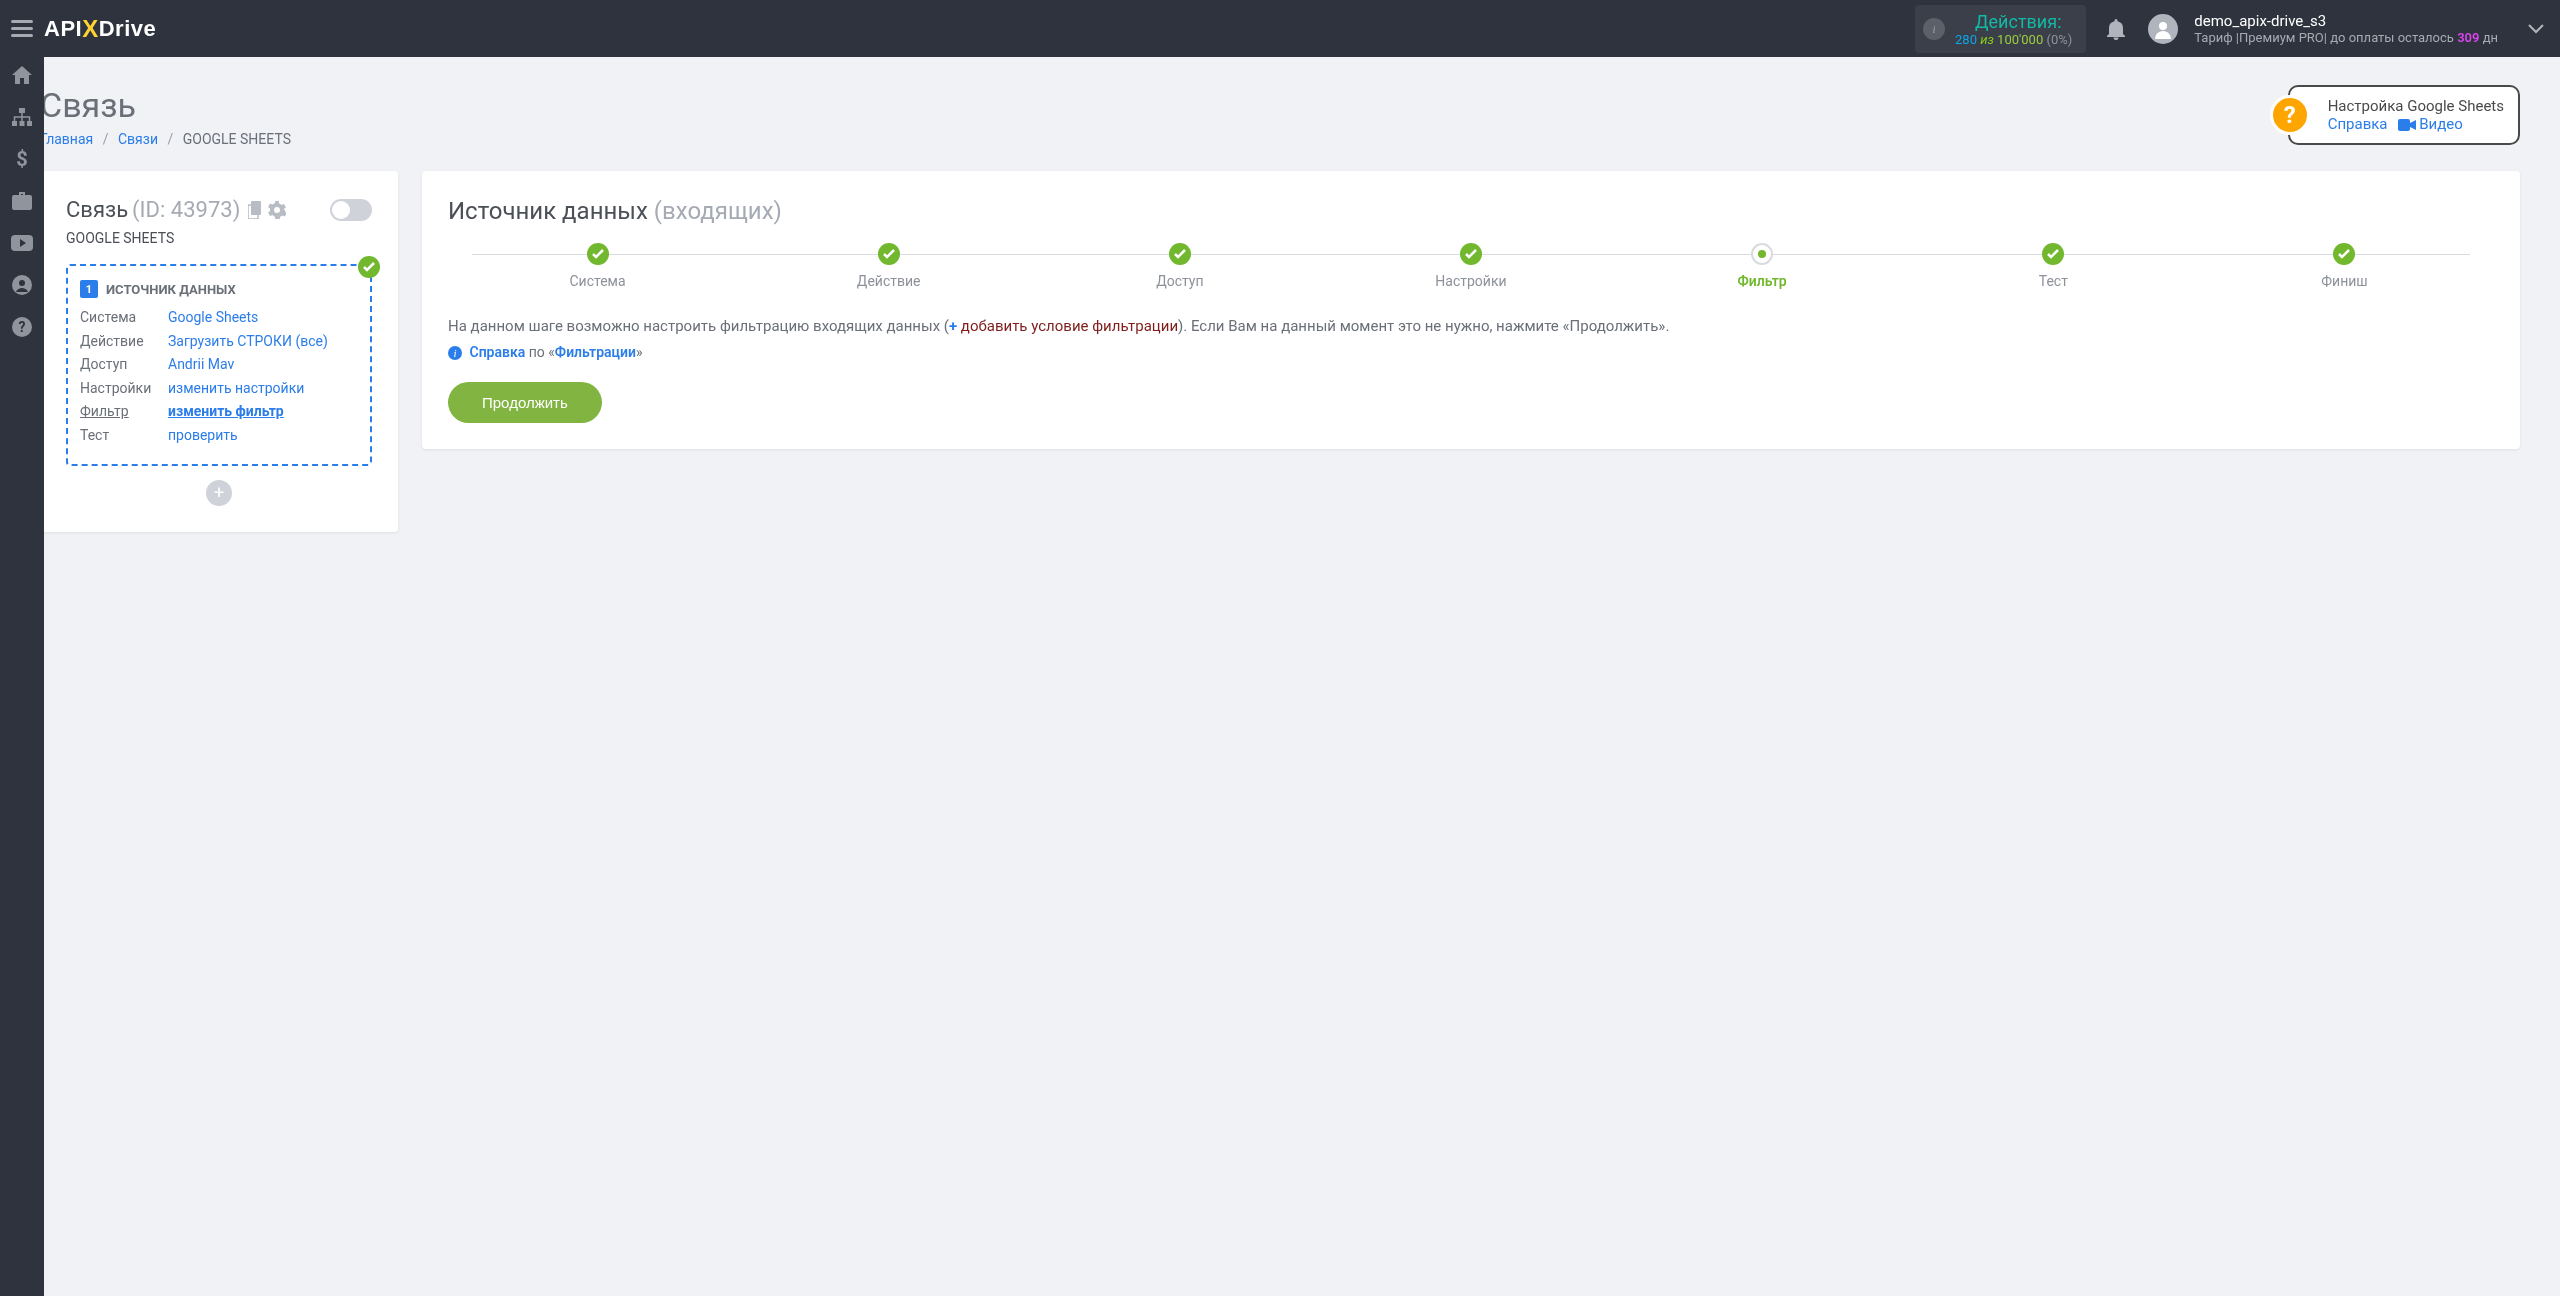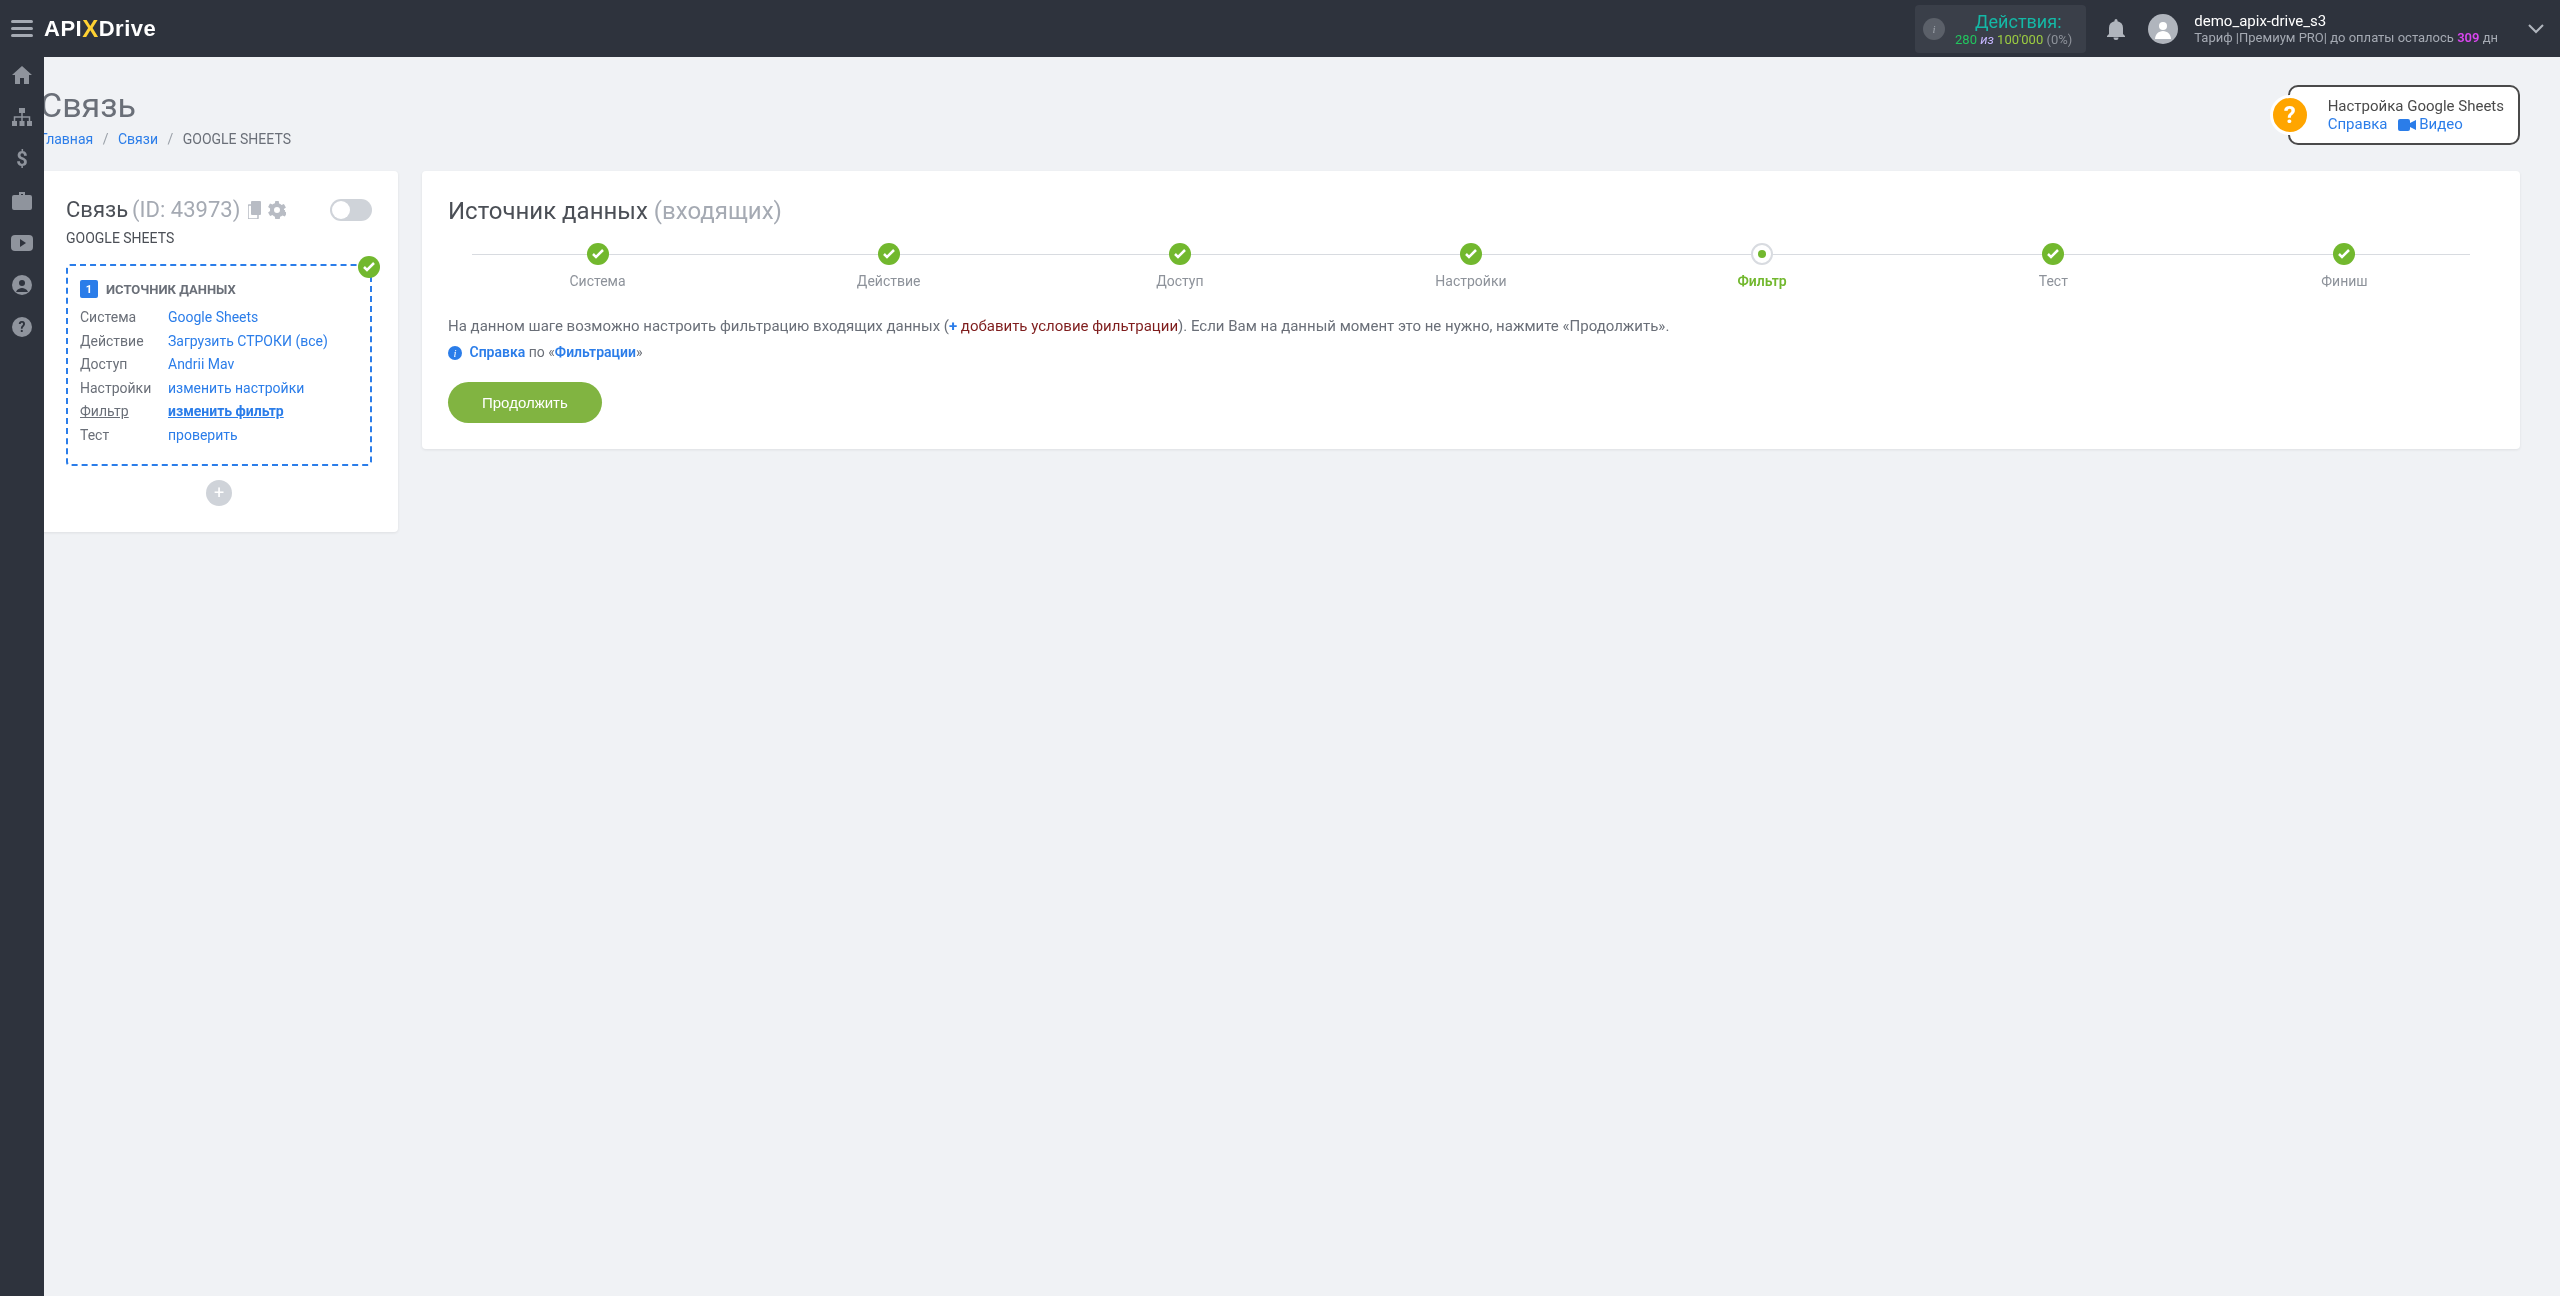--- a/index.html
+++ b/index.html
@@ -11,22 +11,22 @@
 .menu-btn svg { fill: #a5aab3; }
 .logo { display: flex; align-items: center; margin-left: 0; font-size: 22px; font-weight: 700; letter-spacing: 0.5px; font-family: Arial, sans-serif;}
 .logo .api { color: #fff; }
 .logo .x { color: #ffd233; font-weight: 900; font-size: 24px; }
 .logo .drive { color: #fff; }
 .topbar-spacer { flex: 1; }
 .actions-box { background: #3a3f49; border-radius: 4px; padding: 6px 14px 6px 8px; display: flex; align-items: center; gap: 10px; margin-right: 20px; }
 .actions-box .info-icon { width: 22px; height: 22px; border-radius: 50%; background: #5b6069; display:flex; align-items:center; justify-content:center;}
 .actions-box .label { color: #14b8a6; font-size: 18px; margin-left: 20px; }
 .actions-box .values { font-size: 13px; }
-.actions-box .used { color: #22c55e; margin-top: 40px; }
-.actions-box .of { color: #c4b5fd; font-style: italic; }
+.actions-box .used { color: #0ea5e9; margin-top: 40px; }
+.actions-box .of { color: #84cc16; font-style: italic; }
 .actions-box .total { color: #9ccc41; }
 .actions-box .pct { color: #8d929a; }
 .bell { margin-right: 22px; cursor: pointer; }
 .user-block { display: flex; align-items: center; gap: 16px; margin-right: 10px;}
 .avatar-circle { width: 30px; height: 30px; border-radius: 50%; background: #b0b5bd; display:flex; align-items:center; justify-content:center;}
 .user-text .name { color: #fff; font-size: 15px; }
 .user-text .plan { color: #a5aab3; font-size: 13px; }
 .user-text .plan .days { color: #d946ef; font-weight: 600; }
 .chevron { margin-left: 20px; margin-right: 16px; cursor:pointer; }
 

